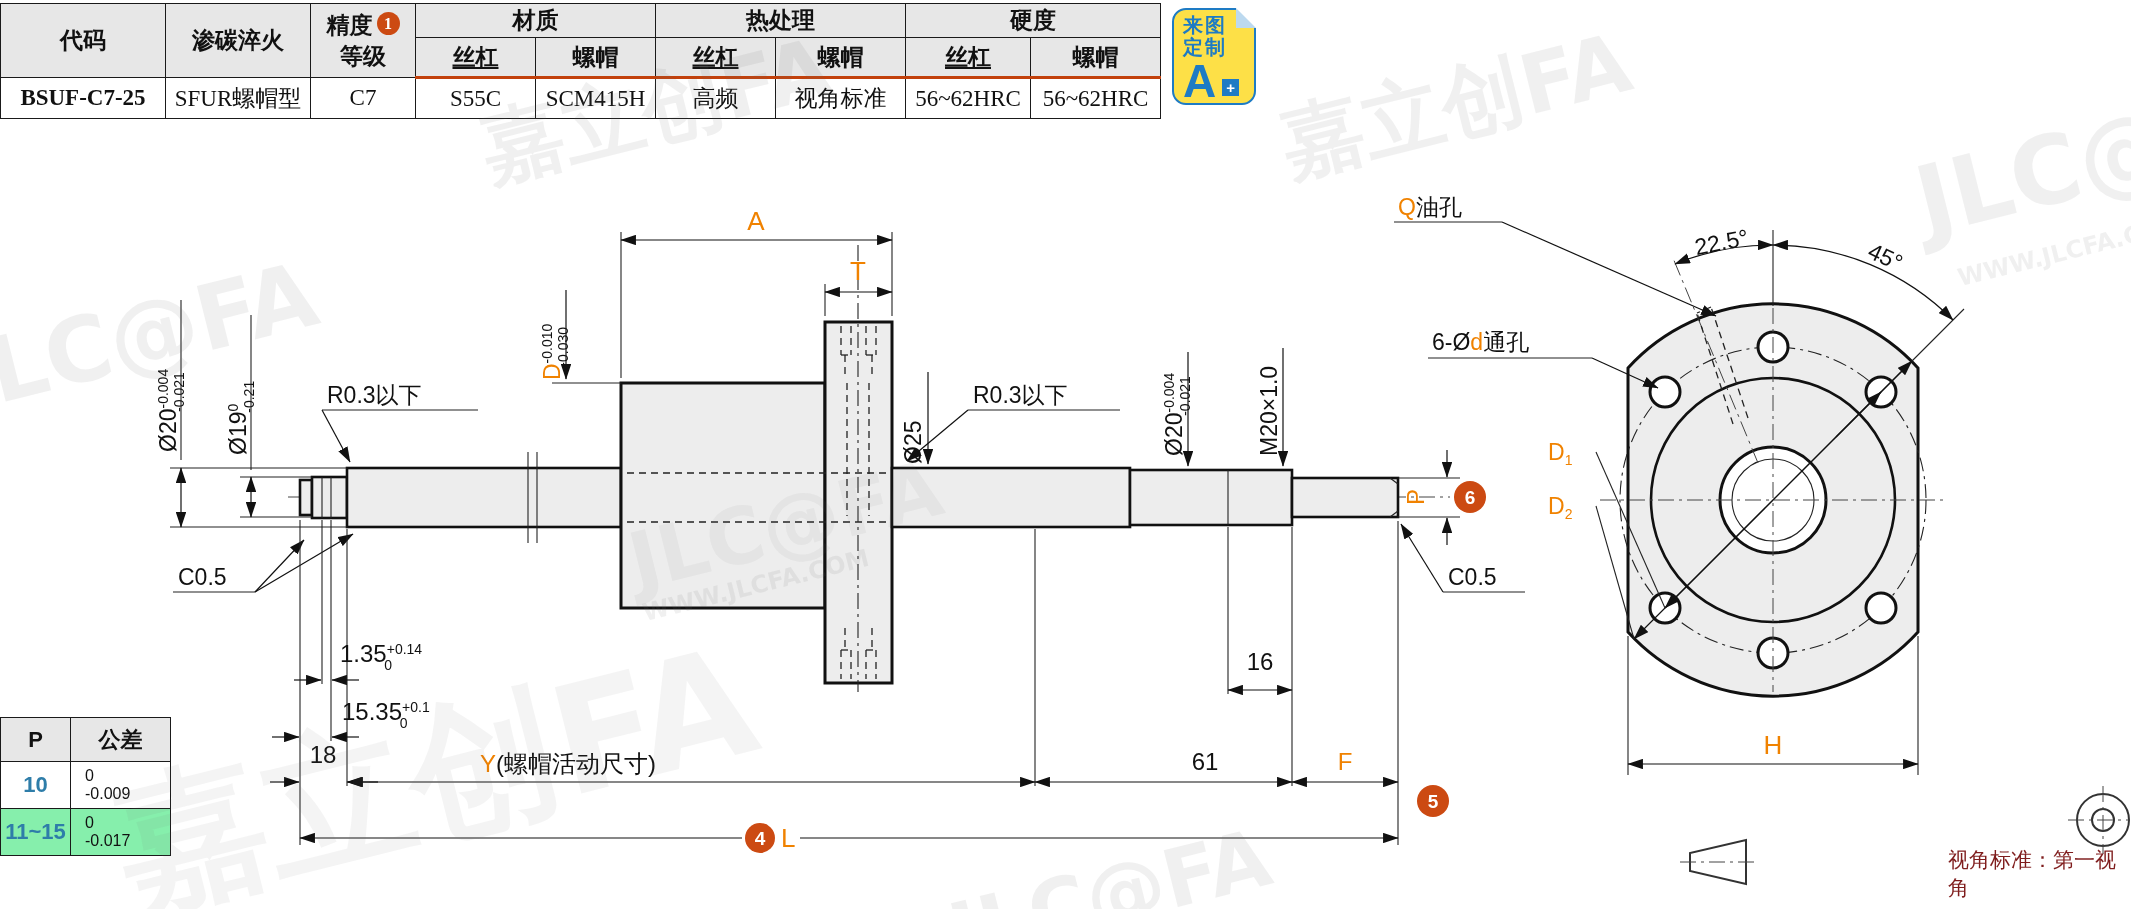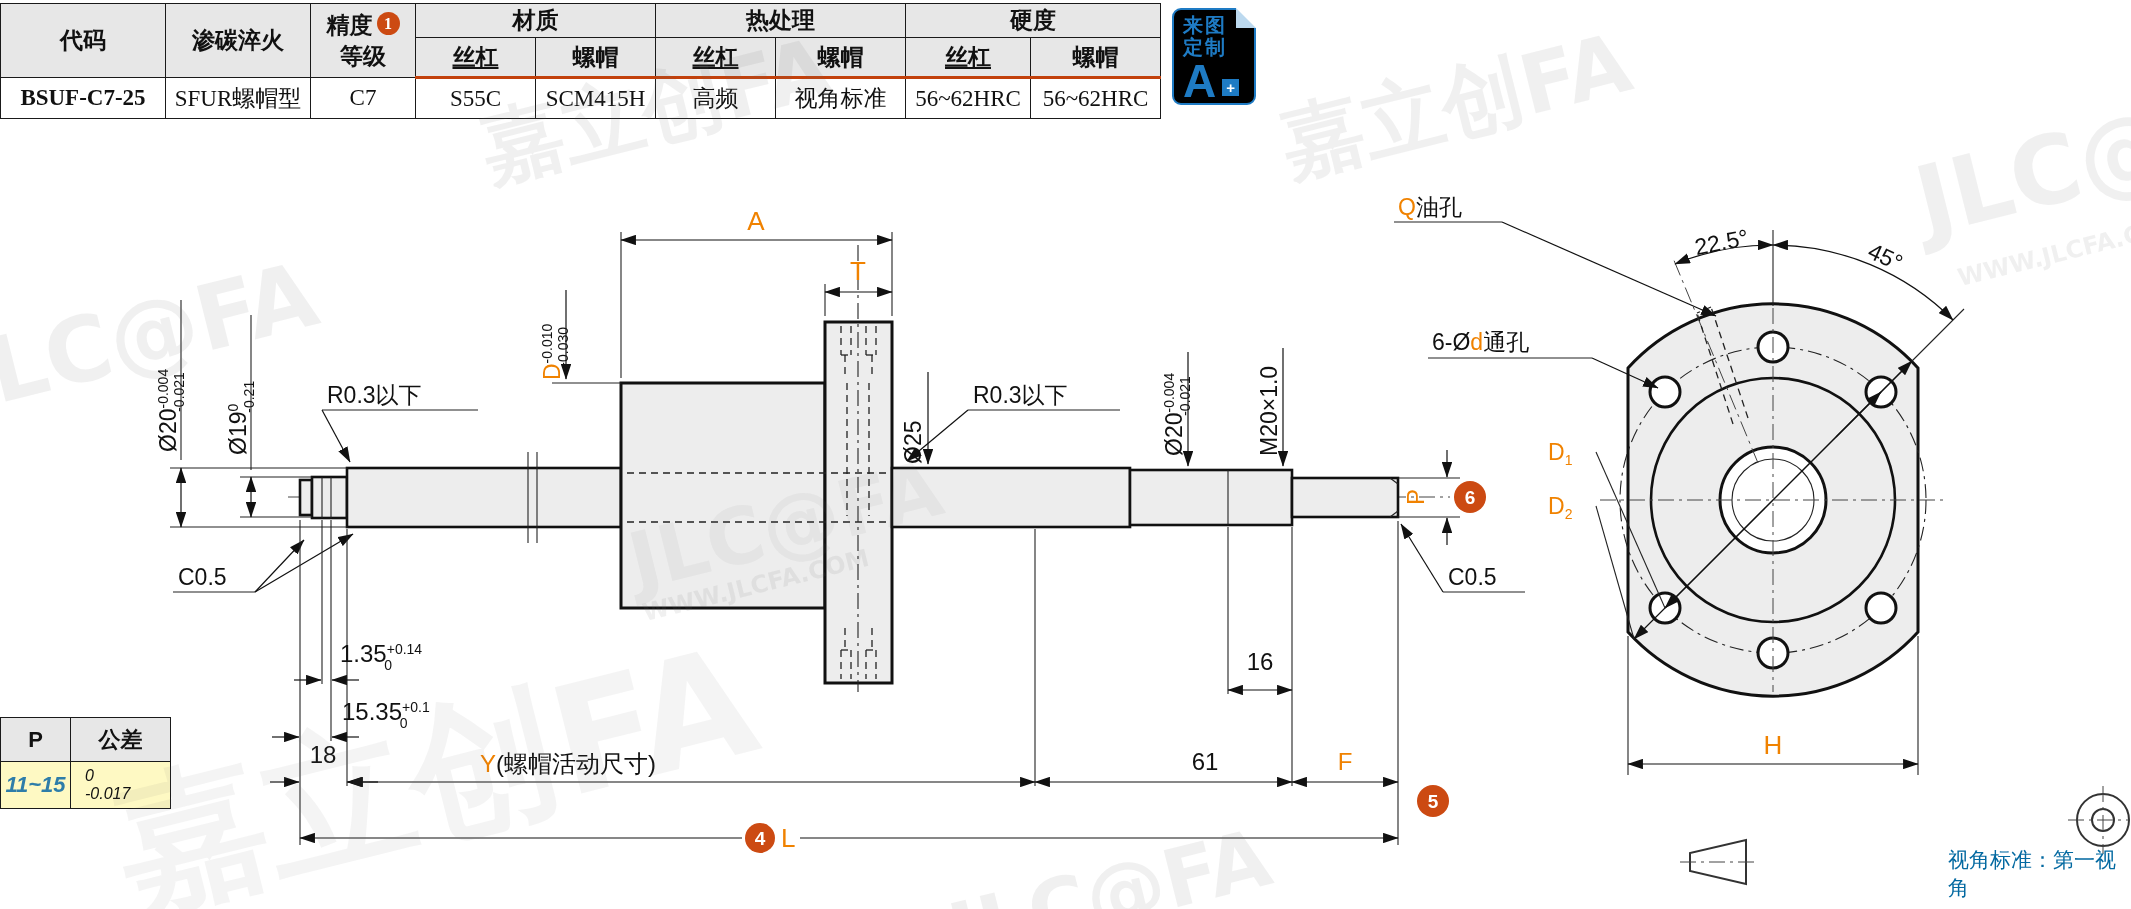--- a/index.html
+++ b/index.html
@@ -22,36 +22,36 @@
   .spec .hd{background:#e7e7e7;font-weight:bold;font-size:23px;color:#111;}
   .spec .sub{height:38px;}
   .spec .subline{border-bottom:3px solid #c2410c;}
   .spec .datarow td{height:39px;font-size:23px;background:transparent;color:#111;}
   .code{color:#2e7da9;font-weight:bold;}
   .u{text-decoration:underline;}
   .badge-inline{display:inline-block;width:23px;height:23px;border-radius:50%;background:#cc4a12;color:#fff;
     font-size:16px;line-height:23px;font-weight:bold;vertical-align:4px;margin-left:4px;text-align:center;}
   
   .custom-badge{position:absolute;left:1172px;top:8px;width:84px;height:97px;z-index:2;
-    background:#000000;border:2.5px solid #1e7bc4;border-radius:9px;box-sizing:border-box;padding:4px 0 0 9px;}
+    background:#fde047;border:2.5px solid #1e7bc4;border-radius:14px;box-sizing:border-box;padding:4px 0 0 9px;}
   .custom-badge .fold{position:absolute;right:-2px;top:-2px;width:0;height:0;
     border-left:20px solid #bcd9ef;border-top:20px solid #fff;}
   .custom-badge .t{color:#1e7bc4;font-size:20px;font-weight:bold;line-height:22px;letter-spacing:2px;}
   .custom-badge .a{color:#1e7bc4;font-size:46px;font-weight:bold;line-height:46px;}
   .custom-badge .plus{display:inline-block;width:17px;height:17px;background:#1e7bc4;color:#fff;
     font-size:15px;line-height:17px;text-align:center;font-weight:bold;vertical-align:4px;margin-left:6px;}
   
   table.ptab{position:absolute;left:0;top:717px;border-collapse:collapse;z-index:2;table-layout:fixed;}
   table.ptab td{border:1.6px solid #1a1a1a;text-align:center;vertical-align:middle;font-size:22px;color:#111;}
   .ptab .hd{background:#e7e7e7;font-weight:bold;height:41px;}
   .ptab .pv{color:#2e7da9;font-weight:bold;height:44px;}
   .ptab .tol{text-align:left;padding-left:14px;font-size:16px;line-height:18px;}
-  .ptab .purple td{background:#fef9c3;font-style:italic;}
-  
-  .proj-note{position:absolute;left:1948px;top:846px;font-size:21px;color:#0369a1;z-index:2;}
+  .ptab .purple td{background:#86efac;}
+  
+  .proj-note{position:absolute;left:1948px;top:846px;font-size:21px;color:#7f1d1d;z-index:2;}
   
   svg.draw{position:absolute;left:0;top:0;z-index:1;}
   svg text{font-family:"Liberation Sans",sans-serif;fill:#111;}
   .dimtxt{font-size:23px;}
   .dim24{font-size:24px;}
   .big{font-size:26px;}
   .tol{font-size:14px;}
   .org{fill:#f08200;}
   .part{fill:#ededed;stroke:#111;stroke-width:2.6;}
   .part3{fill:#ededed;stroke:#111;stroke-width:3;}
@@ -133,20 +133,27 @@
 <table class="ptab">
   <colgroup>
       <col style="width:70px">
       <col style="width:100px">
     </colgroup>
   <tbody>
       <tr>
     <td class="hd">P</td>
     <td class="hd">公差</td>
   </tr>
+  <tr>
+    <td class="pv">10</td>
+    <td class="tol">
+      <span>0</span><br>
+      <span>-0.009</span>
+    </td>
+  </tr>
   <tr class="purple">
     <td class="pv">11~15</td>
     <td class="tol">
       <span>0</span><br>
       <span>-0.017</span>
     </td>
   </tr>
 </tbody>
   </table>
 

